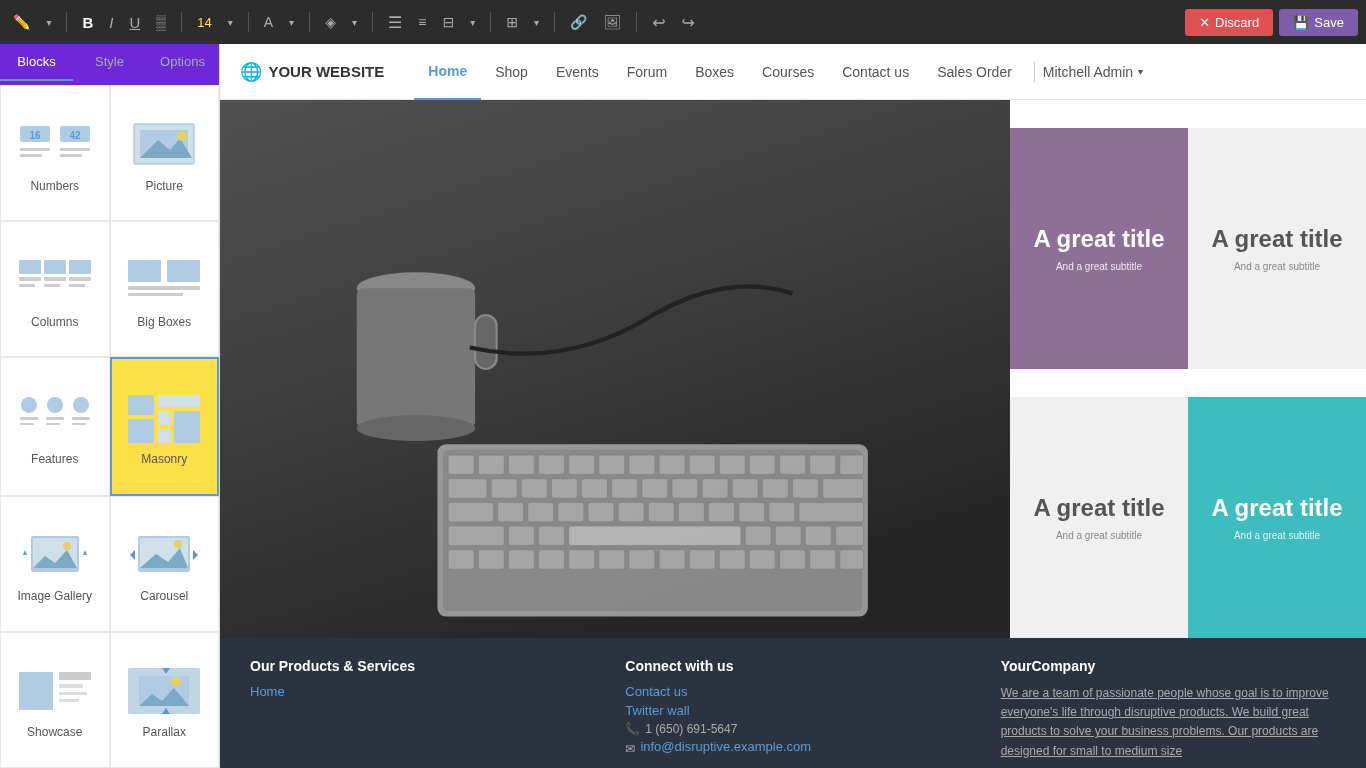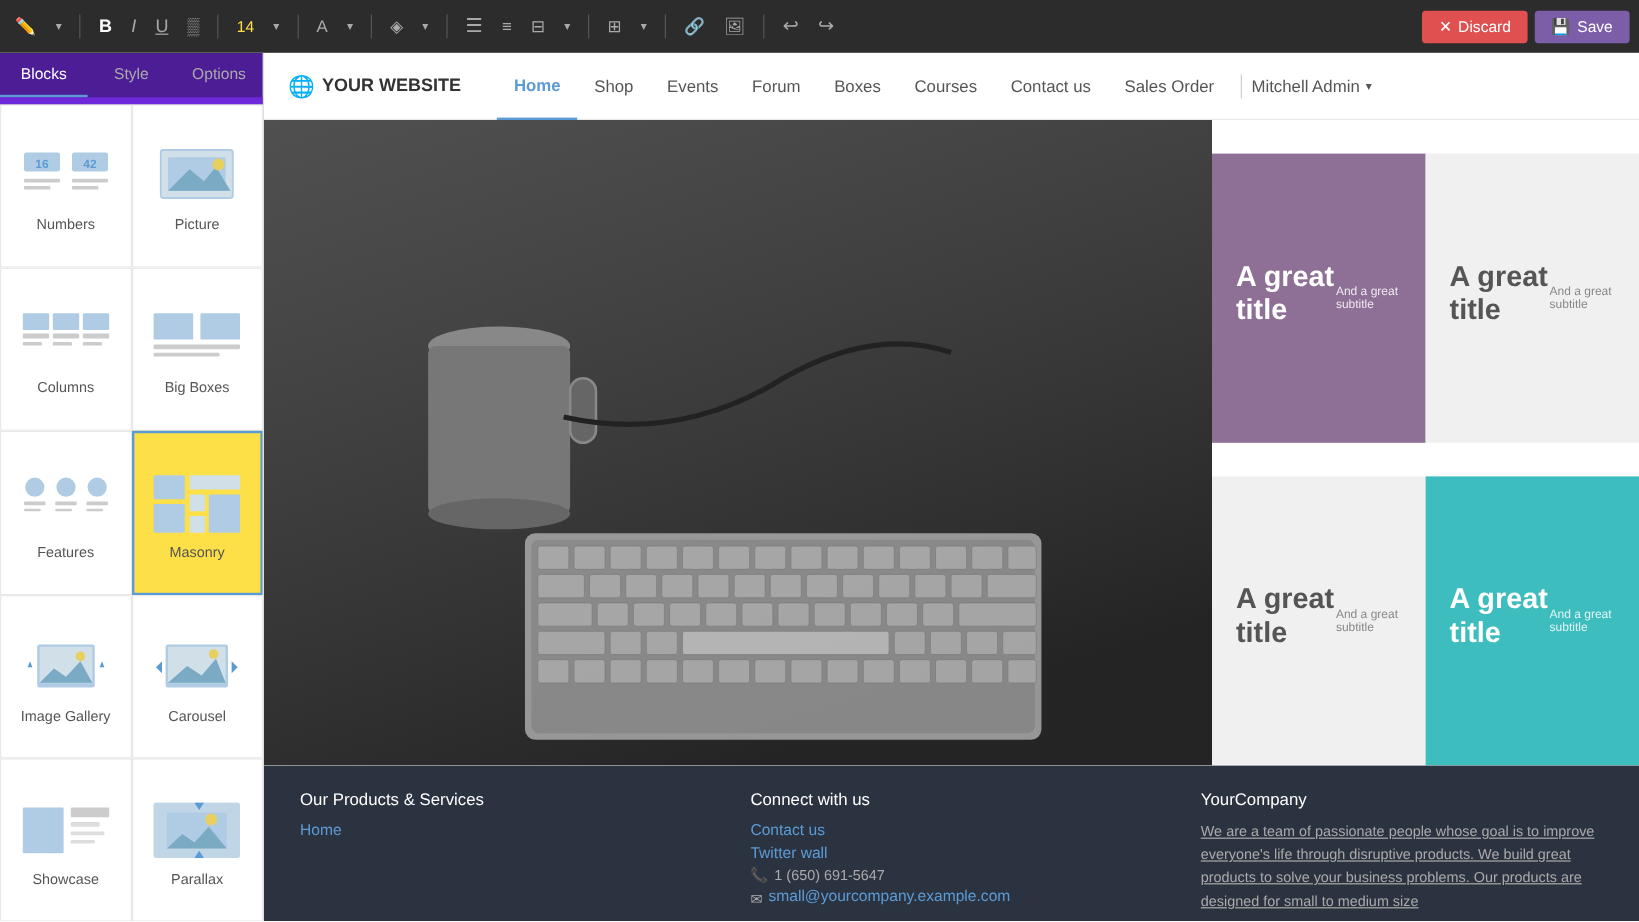--- a/index.html
+++ b/index.html
@@ -65,22 +65,22 @@
       width: 220px;
       background: #f8f8f8;
       border-right: 1px solid #ddd;
       display: flex;
       flex-direction: column;
       flex-shrink: 0;
       overflow: hidden;
     }
     .sidebar-tabs {
       display: flex;
-      border-bottom: 6px solid #6d28d9;
-      background: #4c1d95;
+      border-bottom: 4px solid #6d28d9;
+      background: #6d28d9;
     }
     .sidebar-tab {
       flex: 1;
       padding: 10px 0;
       text-align: center;
       color: #aaa;
       font-size: 13px;
       cursor: pointer;
     }
     .sidebar-tab.active {
@@ -194,21 +194,21 @@
     }
 
     .hero-grid {
       flex: 1;
       display: grid;
       grid-template-columns: 1fr 1fr;
       grid-template-rows: 1fr 1fr;
     }
     .hero-cell {
       display: flex;
-      flex-direction: row;
+      flex-direction: column;
       align-items: center;
       justify-content: center;
       padding: 20px;
       margin-top: 28px;
     }
     .hero-cell-purple { background: #8e6f96; }
     .hero-cell-light { background: #f0f0f0; }
     .hero-cell-teal { background: #3dbdbd; }
     .hero-cell-title {
       font-size: 24px;
@@ -225,21 +225,21 @@
       background: #2c3340;
       color: #ccc;
       padding: 20px 30px;
       display: flex;
       gap: 40px;
       flex-shrink: 0;
       height: 130px;
       overflow: hidden;
     }
     .footer-col { flex: 1; }
-    .footer-title { color: #fff; font-size: 14px; font-weight: normal; margin-bottom: 10px; }
+    .footer-title { color: #fff; font-size: 14px; font-weight: bold; margin-bottom: 10px; }
     .footer-link { color: #5b9bd5; font-size: 13px; cursor: pointer; display: block; margin-bottom: 4px; }
     .footer-text { color: #aaa; font-size: 12px; line-height: 1.6; text-decoration: underline; }
     .footer-contact { font-size: 12px; color: #aaa; margin-bottom: 3px; display: flex; align-items: center; gap: 5px; }
     .footer-contact a { color: #5b9bd5; }
 
     
     .sidebar-grid::-webkit-scrollbar { width: 4px; }
     .sidebar-grid::-webkit-scrollbar-thumb { background: #ccc; }
   </style>
 </head>
@@ -607,21 +607,21 @@
         <div class="footer-col">
           <div class="footer-title">Connect with us</div>
           <a class="footer-link">Contact us</a>
           <a class="footer-link">Twitter wall</a>
           <div class="footer-contact">
             <span>📞</span>
             <span>1 (650) 691-5647</span>
           </div>
           <div class="footer-contact">
             <span>✉</span>
-            <a class="footer-link" style="display:inline;">small@yourcompany.example.com</a>
+            <a class="footer-link" style="display:inline;">info@disruptive.example.com</a>
           </div>
         </div>
 
         <div class="footer-col">
           <div class="footer-title">YourCompany</div>
           <div class="footer-text">We are a team of passionate people whose goal is to improve everyone's life through disruptive products. We build great products to solve your business problems.
 
 Our products are designed for small to medium size</div>
         </div>
       </div>

